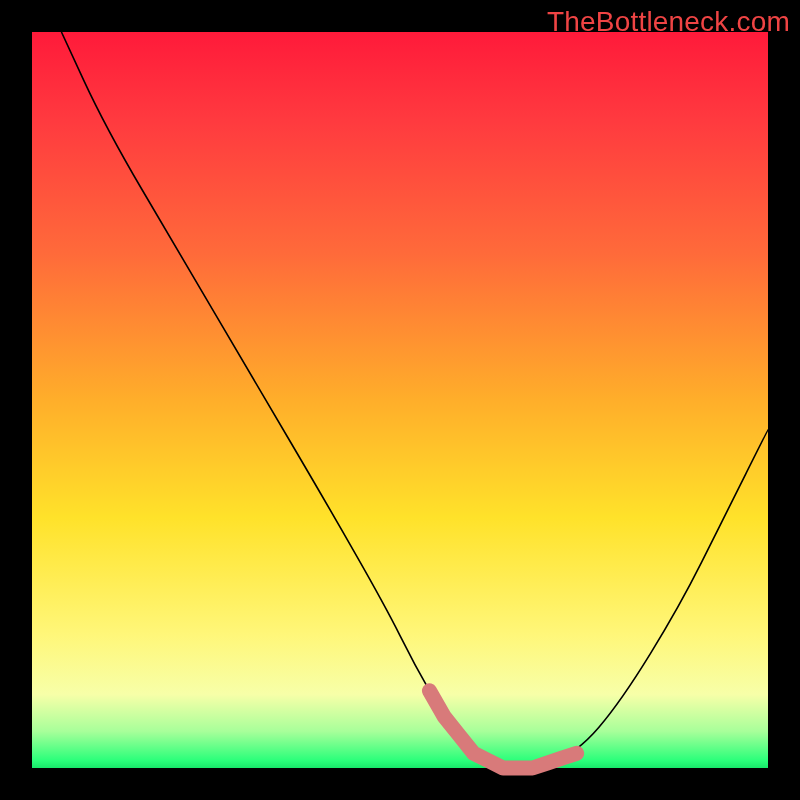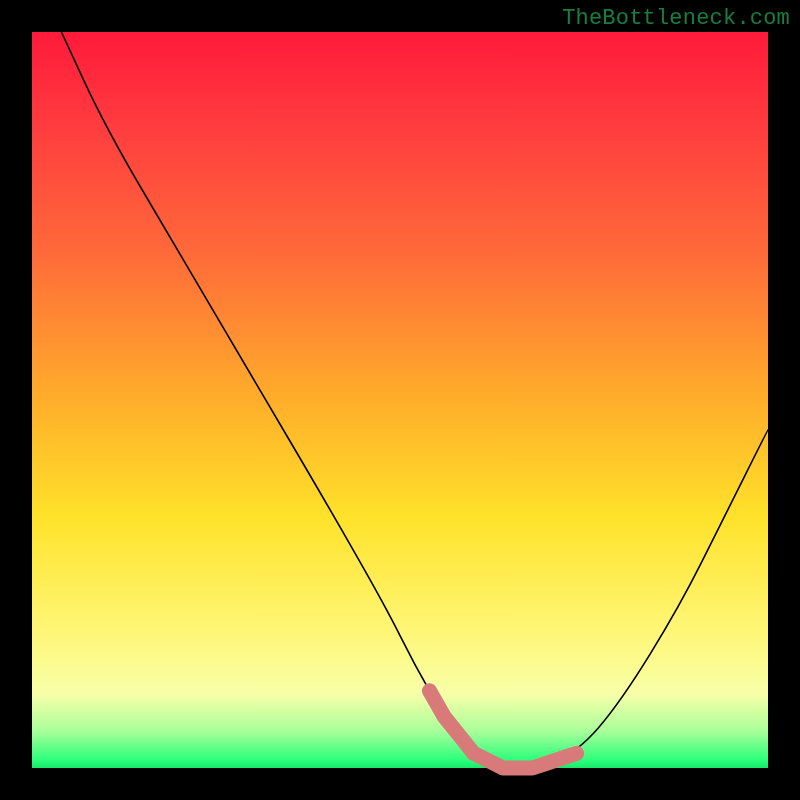--- a/index.html
+++ b/index.html
@@ -35,26 +35,25 @@
       #f7ffa8 90%,
       #a8ff9a 95%,
       #2aff7a 99%,
       #18e86a 100%
     );
   }
   .watermark {
     position: absolute;
     top: 6px;
     right: 10px;
-    color: #15803d;
-    font-size: 22px;
+    color: #ef4444;
+    font-size: 28px;
     font-weight: 500;
     letter-spacing: 0.2px;
     user-select: none;
-    font-family: Liberation Mono, monospace;
   }
   svg.curve {
     position: absolute;
     left: 0;
     top: 0;
     width: 736px;
     height: 736px;
     overflow: visible;
   }
   .thin-line {

